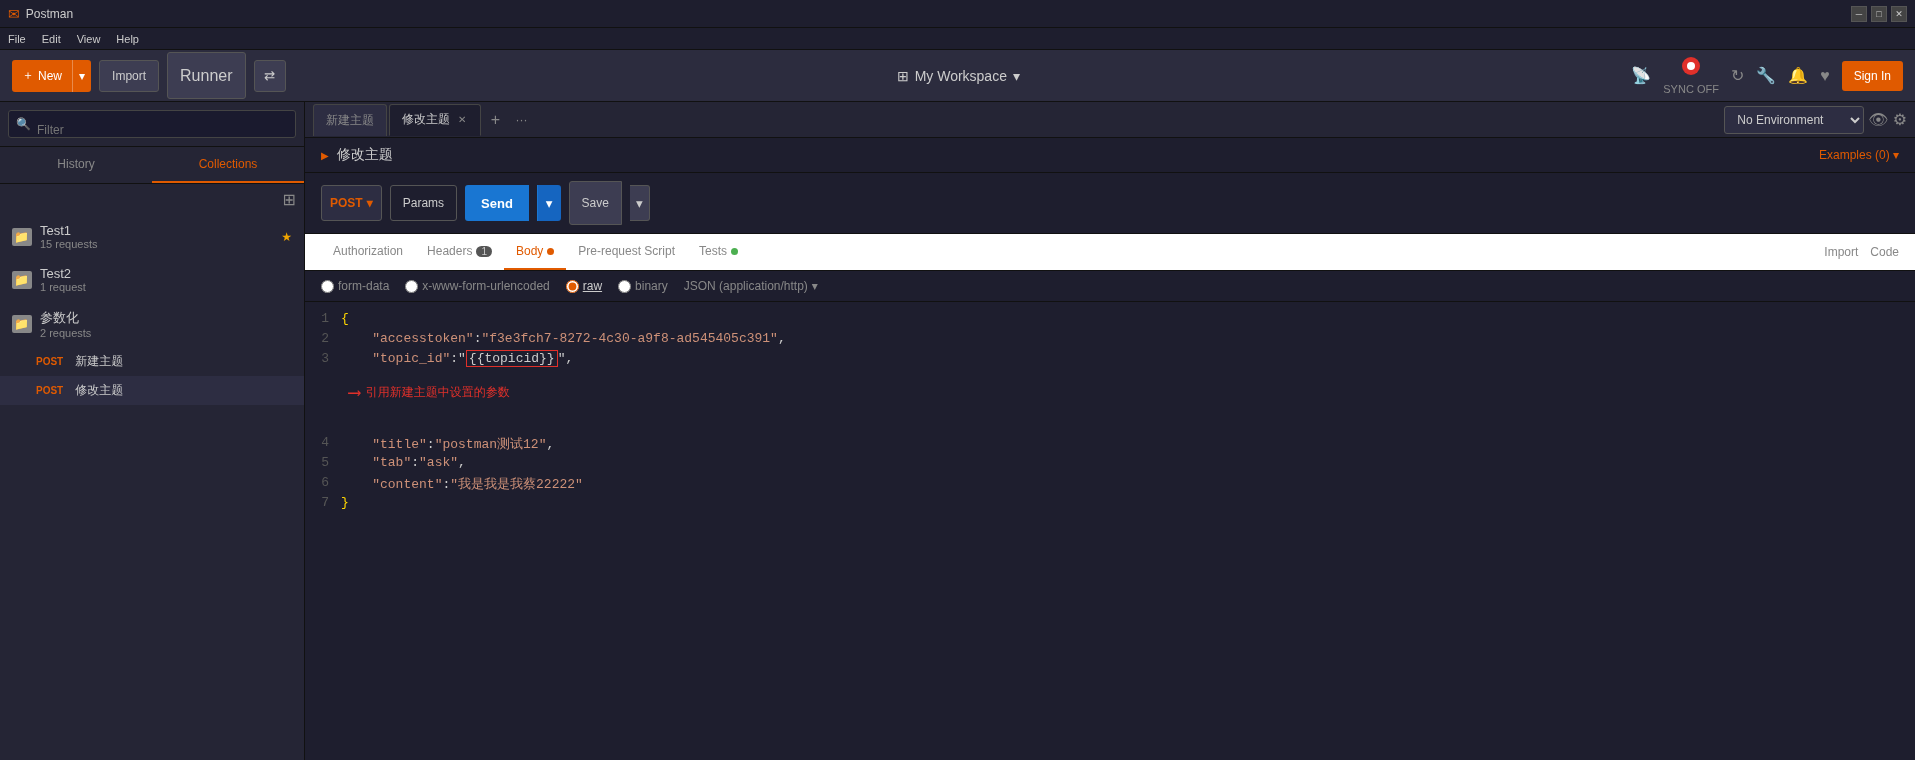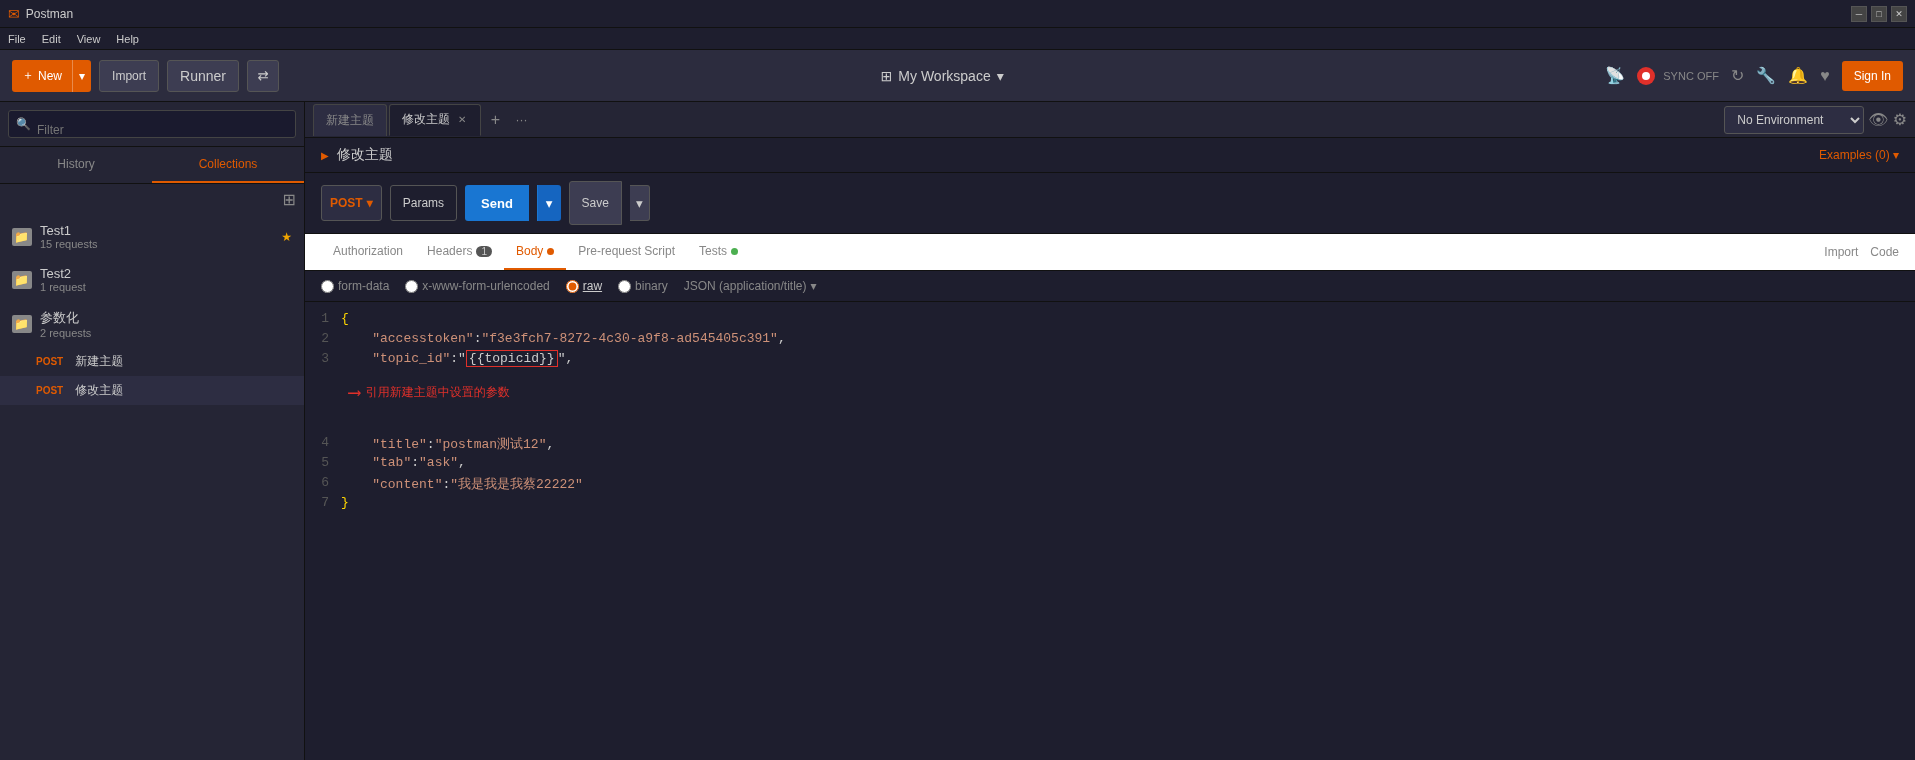--- a/index.html
+++ b/index.html
@@ -76,28 +76,28 @@
       height: 32px;
       background: #3d3d52;
       border: 1px solid #555;
       border-radius: 3px;
       color: #ccc;
       padding: 0 12px;
       cursor: pointer;
       font-size: 12px;
     }
     .btn-runner {
-      height: 32px;
+      height: 47px;
       background: #3d3d52;
       border: 1px solid #555;
       border-radius: 3px;
       color: #ccc;
       padding: 0 12px;
       cursor: pointer;
-      font-size: 14px;
+      font-size: 16px;
     }
     .btn-builder {
       height: 32px;
       width: 32px;
       background: #3d3d52;
       border: 1px solid #555;
       border-radius: 3px;
       color: #ccc;
       display: flex; align-items: center; justify-content: center;
       cursor: pointer;
@@ -110,21 +110,21 @@
     }
     .workspace-btn {
       display: flex; align-items: center; gap: 6px;
       color: #ccc; cursor: pointer; font-size: 14px;
     }
     .workspace-grid { font-size: 14px; }
     .toolbar-right {
       display: flex; align-items: center; gap: 12px;
     }
     .toolbar-icon { color: #888; font-size: 16px; cursor: pointer; }
-    .sync-off { font-size: 11px; color: #888; display: flex; align-items: center; gap: 8px; }
+    .sync-off { font-size: 11px; color: #888; display: flex; align-items: center; gap: 8px; flex-direction: column; }
     .sync-dot { width: 18px; height: 18px; background: #e0302a; border-radius: 50%; display: flex; align-items: center; justify-content: center; }
     .sync-inner { width: 8px; height: 8px; background: #fff; border-radius: 50%; }
     .btn-signin {
       height: 30px;
       background: #e05a00;
       border: none;
       border-radius: 3px;
       color: #fff;
       padding: 0 12px;
       cursor: pointer;
@@ -713,21 +713,21 @@
       </label>
       <label class="radio-option active">
         <input type="radio" name="body-type" value="raw" checked="" style="">
         <span>raw</span>
       </label>
       <label class="radio-option">
         <input type="radio" name="body-type" value="binary" style="">
         <span>binary</span>
       </label>
       <div class="json-format">
-        <span>JSON (application/title)</span>
+        <span>JSON (application/http)</span>
         <span>▾</span>
       </div>
     </div>
 
     <div class="code-editor">
       <div class="code-line">
         <span class="line-num">1</span>
         <span class="line-content json-brace">{</span>
       </div>
       <div class="code-line">

